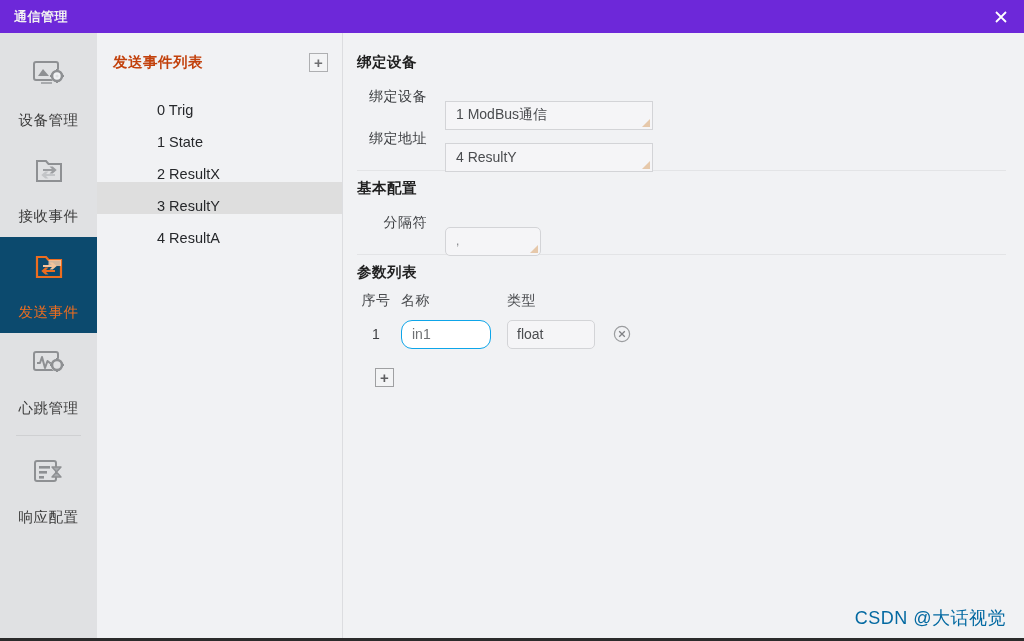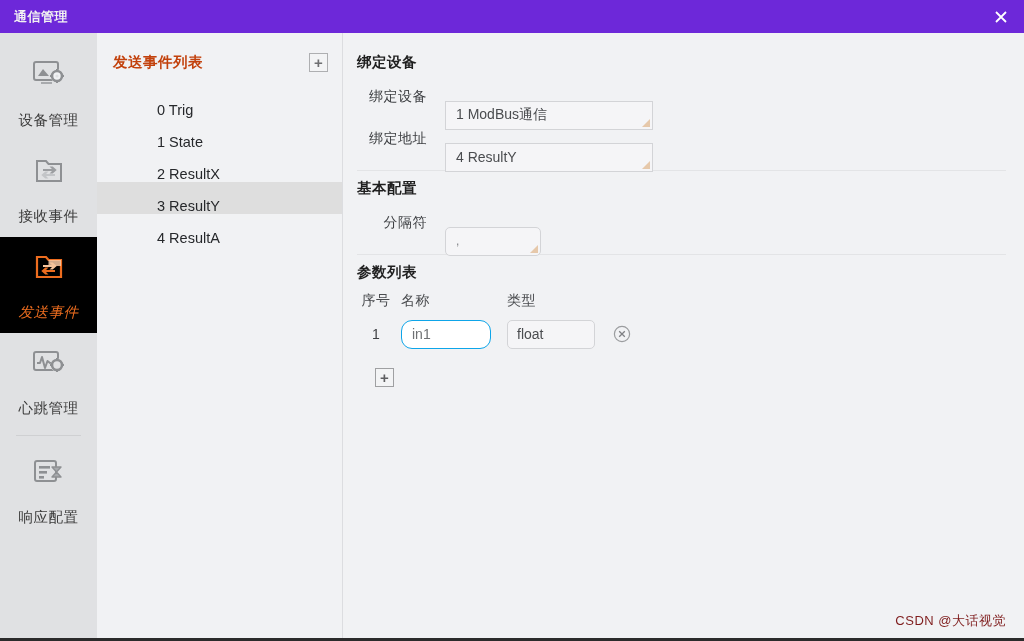--- a/index.html
+++ b/index.html
@@ -50,21 +50,21 @@
   }
   .nav-item {
     height: 96px;
     display: flex; flex-direction: column;
     align-items: center; justify-content: center;
     gap: 18px;
     color: #3b3b3b;
     position: relative;
   }
   .nav-item .nav-label { font-size: 14.5px; letter-spacing: .5px; }
-  .nav-item.active { background: #000000; font-style: italic; }
+  .nav-item.active { background: #0c4a6e; }
   .nav-item.active .nav-label { color: #ed6d1f; }
   .nav-icon { width: 40px; height: 36px; display: block; }
   .nav-sep {
     height: 1px; margin: 6px 16px;
     background: #cfd0d2;
   }
   .sidebar-fill { flex: 1 1 auto; background: #e0e1e3; }
 
   
   .list-panel {
@@ -202,22 +202,22 @@
   }
   .add-row-box .plus-glyph {
     color: #5e5f61; font-size: 15px; line-height: 1; font-weight: bold;
     margin-top: -1px;
   }
 
   
   .watermark {
     position: absolute;
     right: 18px; bottom: 8px;
-    font-size: 13px;
-    color: #7f1d1d;
+    font-size: 18px;
+    color: #0369a1;
     letter-spacing: .5px;
     user-select: none;
   }
 </style>
 </head>
 <body>
 
 <div id="app">
 
   <div class="titlebar">

